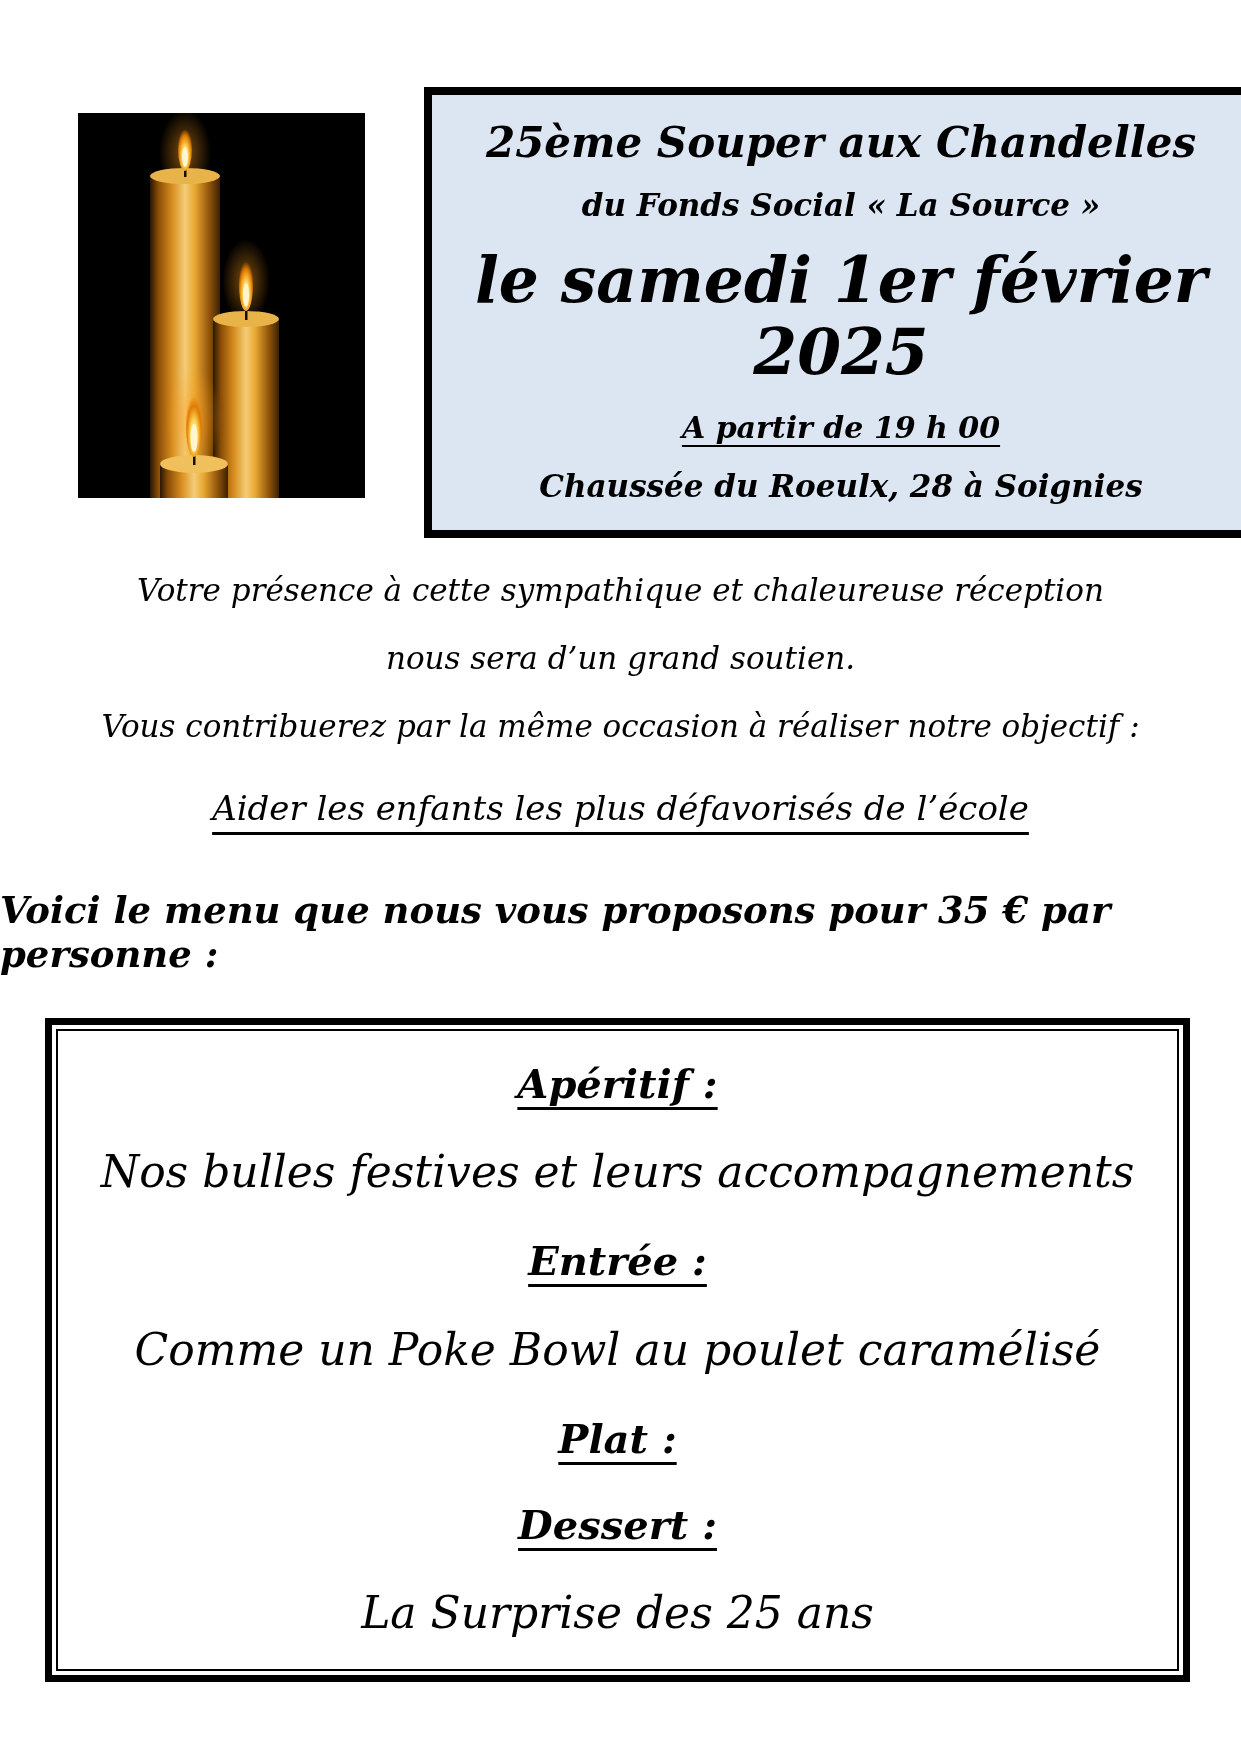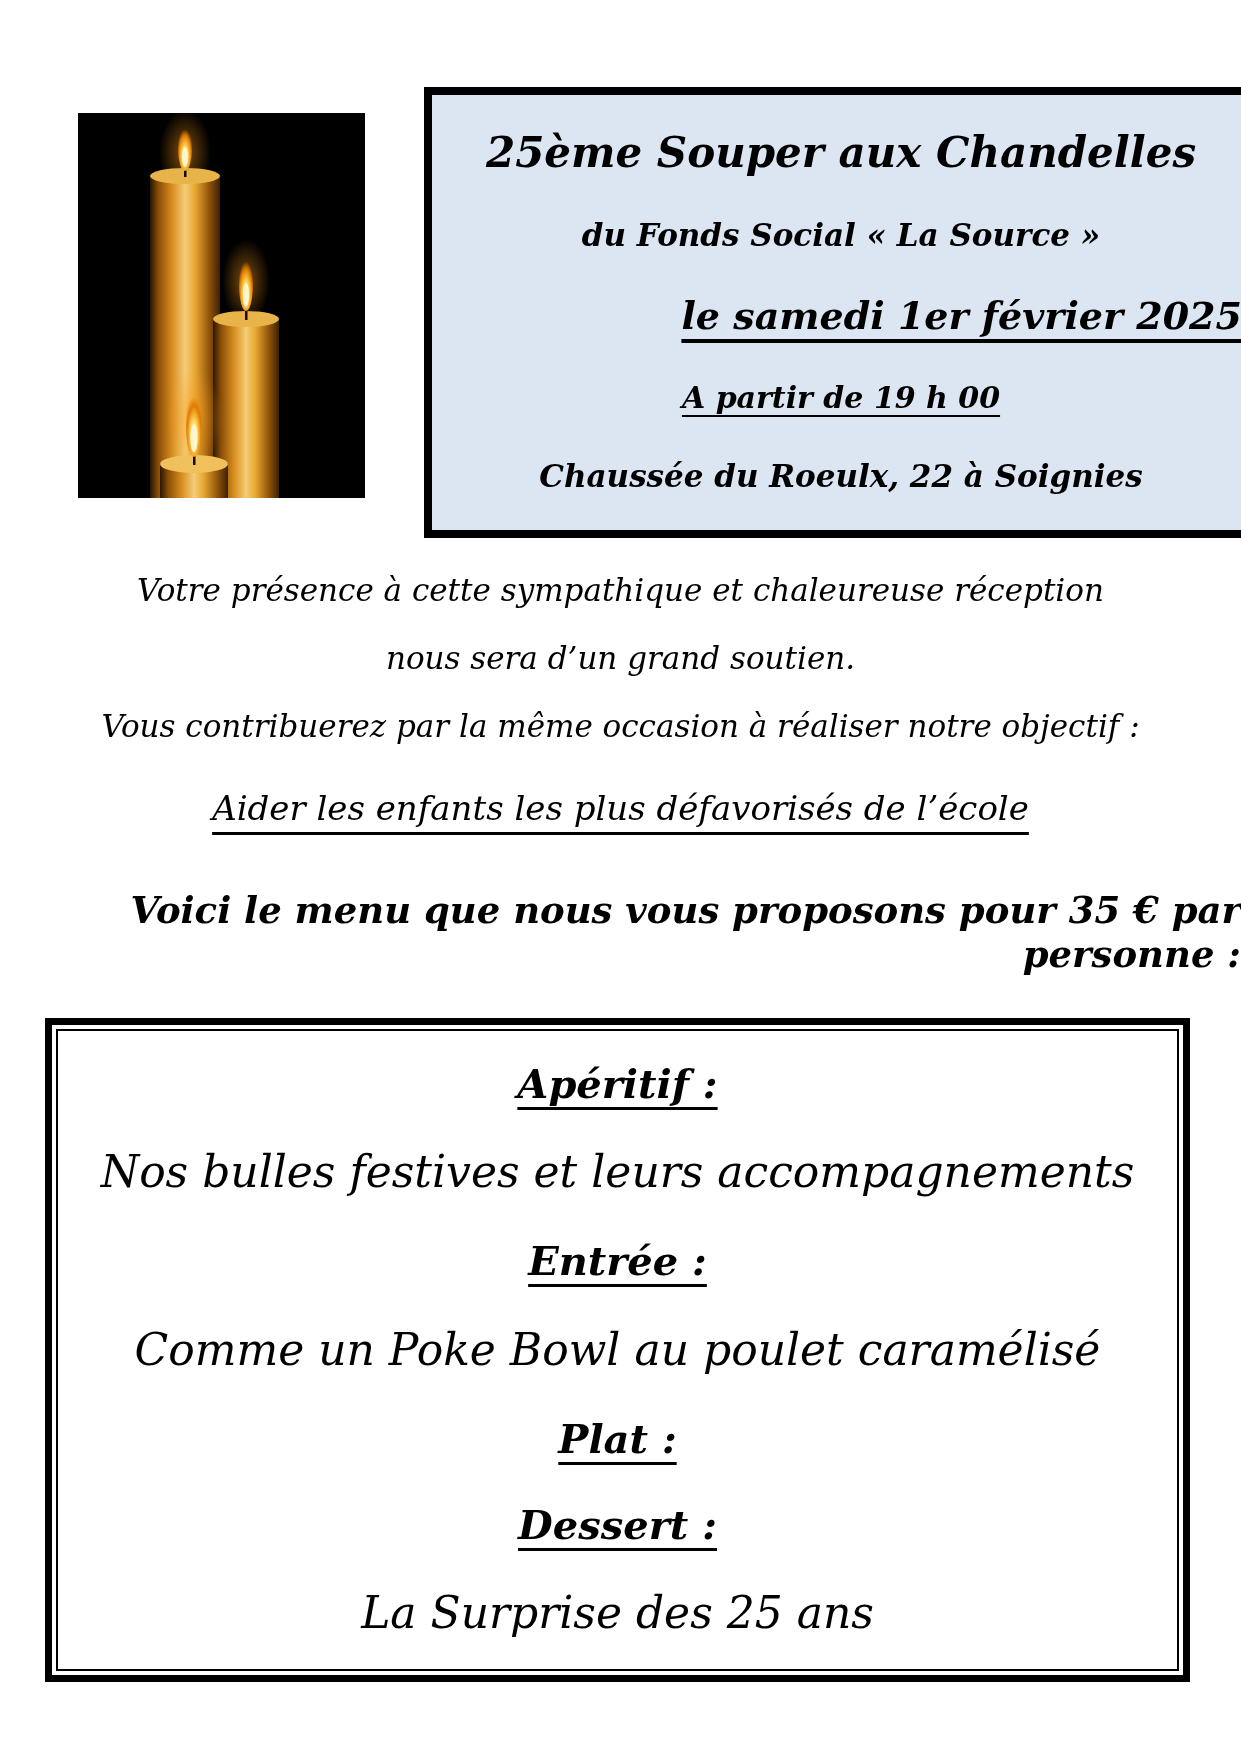--- a/index.html
+++ b/index.html
@@ -50,26 +50,24 @@
     flex-direction: column;
     justify-content: space-around;
     padding: 14px 8px;
   }
   .script { font-family: "DejaVu Serif", serif; font-style: italic; }
   .script-bold { font-family: "DejaVu Serif", serif; font-style: italic; font-weight: bold; }
 
   .hb-title1 { font-size: 42px; line-height: 1.1; }
   .hb-title2 { font-size: 31px; line-height: 1.1; }
   .hb-date {
-    font-size: 38px;
+    font-size: 63px;
     line-height: 1.15;
-    text-decoration: underline;
     text-decoration-thickness: 4px;
     text-underline-offset: 10px;
-    text-align: right;
   }
   .hb-time {
     font-size: 30px;
     line-height: 1.2;
     text-decoration: underline;
     text-decoration-thickness: 2px;
     text-underline-offset: 7px;
   }
   .hb-address { font-size: 31px; line-height: 1.2; }
 
@@ -98,21 +96,21 @@
     text-decoration: underline;
     text-decoration-thickness: 3px;
     text-underline-offset: 12px;
   }
 
   .menu-intro {
     position: absolute;
     left: 0;
     top: 888px;
     width: 1241px;
-    text-align: right;
+    text-align: left;
     font-size: 37px;
   }
 
   
   .menu-box {
     position: absolute;
     left: 45px;
     top: 1018px;
     width: 1145px;
     height: 664px;
@@ -195,21 +193,21 @@
     <ellipse cx="116" cy="325" rx="3.5" ry="14" fill="#fff6cf"></ellipse>
   </svg>
 </div>
 
 <div class="header-box">
   <div class="header-inner">
     <div class="hb-title1 script-bold">25ème Souper aux Chandelles</div>
     <div class="hb-title2 script-bold">du Fonds Social « La Source »</div>
     <div class="hb-date script-bold">le samedi 1er février 2025</div>
     <div class="hb-time script-bold">A partir de 19 h 00</div>
-    <div class="hb-address script-bold">Chaussée du Roeulx, 22 à Soignies</div>
+    <div class="hb-address script-bold">Chaussée du Roeulx, 28 à Soignies</div>
   </div>
 </div>
 
 <div class="intro script">
   <p>Votre présence à cette sympathique et chaleureuse réception</p>
   <p>nous sera d’un grand soutien.</p>
   <p>Vous contribuerez par la même occasion à réaliser notre objectif :</p>
 </div>
 
 <div class="objective script">Aider les enfants les plus défavorisés de l’école</div>

